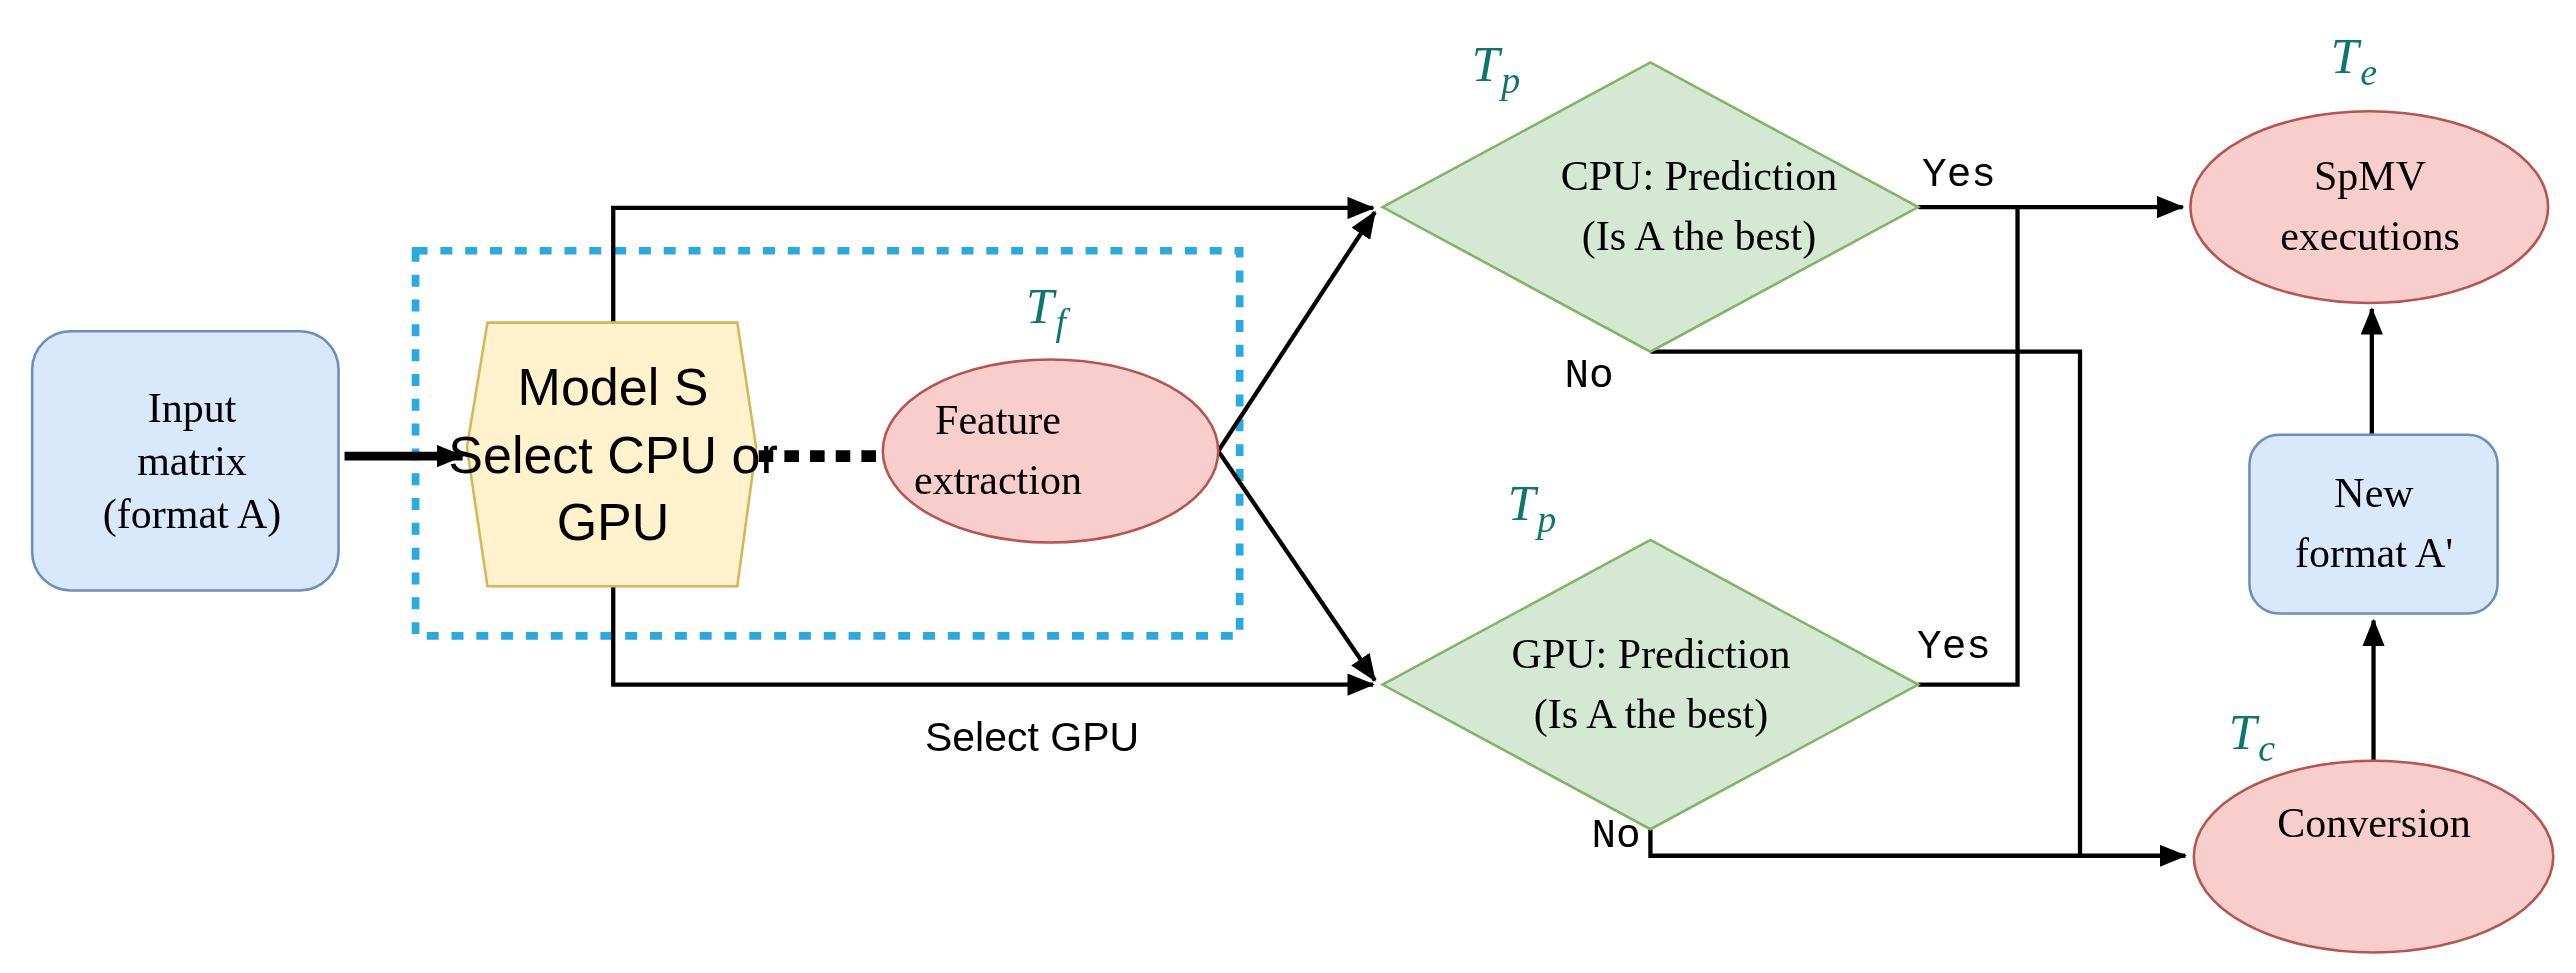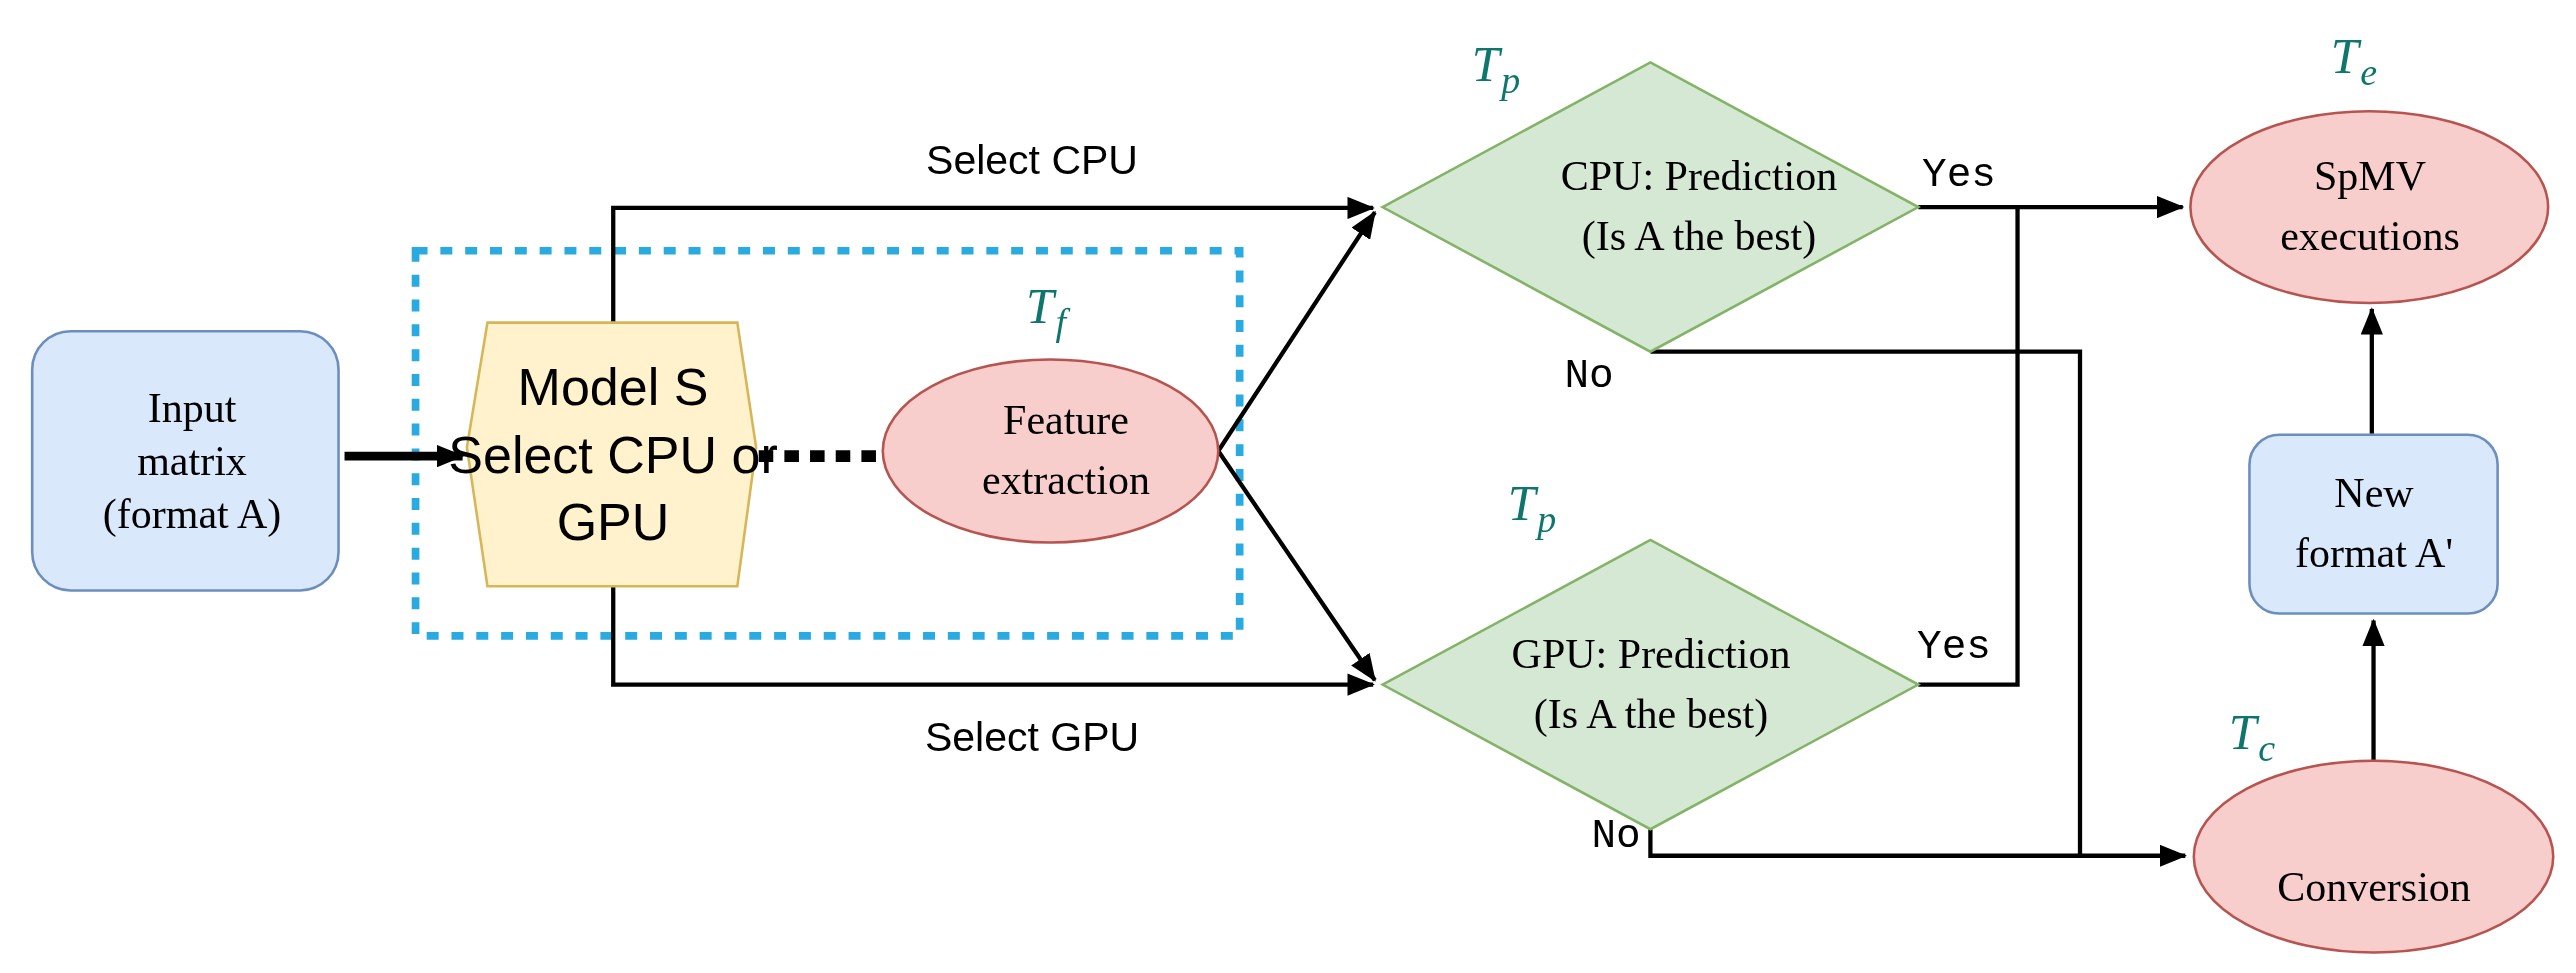--- a/index.html
+++ b/index.html
@@ -98,38 +98,37 @@
   </svg>
 
   <div class="label serif input-text" style="left:185px; top:461px;margin-left:7px;">Input
 matrix
 (format A)</div>
 
   <div class="label sans" style="left:613px; top:455px;">Model S
 Select CPU or
 GPU</div>
 
-  <div class="label serif" style="left:1066px; top:451px;">Feature
+  <div class="label serif" style="left:998px; top:451px;">Feature
 extraction</div>
 
   <div class="label serif" style="left:1699px; top:207px;">CPU: Prediction
 (Is A the best)</div>
 
   <div class="label serif" style="left:1651px; top:685px;">GPU: Prediction
 (Is A the best)</div>
 
   <div class="label serif" style="left:2370px; top:207px;">SpMV
 executions</div>
 
   <div class="label serif" style="left:2374px; top:524px;">New
 format A'</div>
 
-  <div class="label serif" style="left:2374px; top:888px;">Conversion</div>
+  <div class="label serif" style="left:2374px; top:824px;">Conversion</div>
 
-  <div class="label sans-edge" style="left:1032px; top:161px;">Select CPU</div>
 
   <div class="label sans-edge" style="left:1032px; top:738px;">Select GPU</div>
 
   <div class="label serif-sm" style="left:1959px; top:176px;">Yes</div>
 
   <div class="label serif-sm" style="left:1589px; top:377px;">No</div>
 
   <div class="label serif-sm" style="left:1954px; top:648px;">Yes</div>
 
   <div class="label serif-sm" style="left:1616px; top:837px;">No</div>

